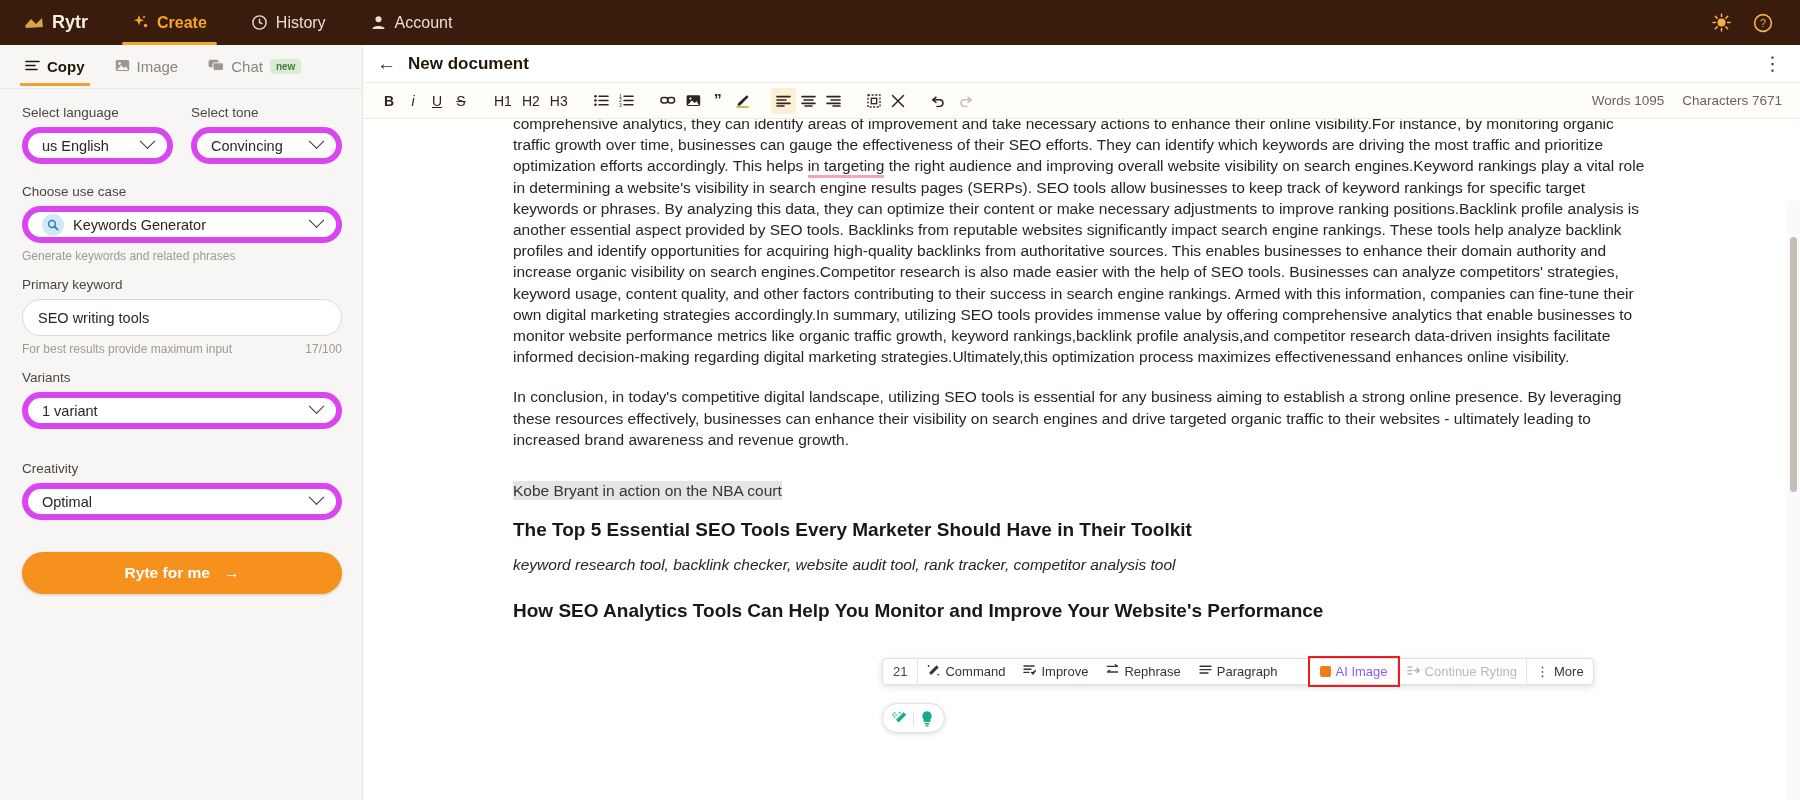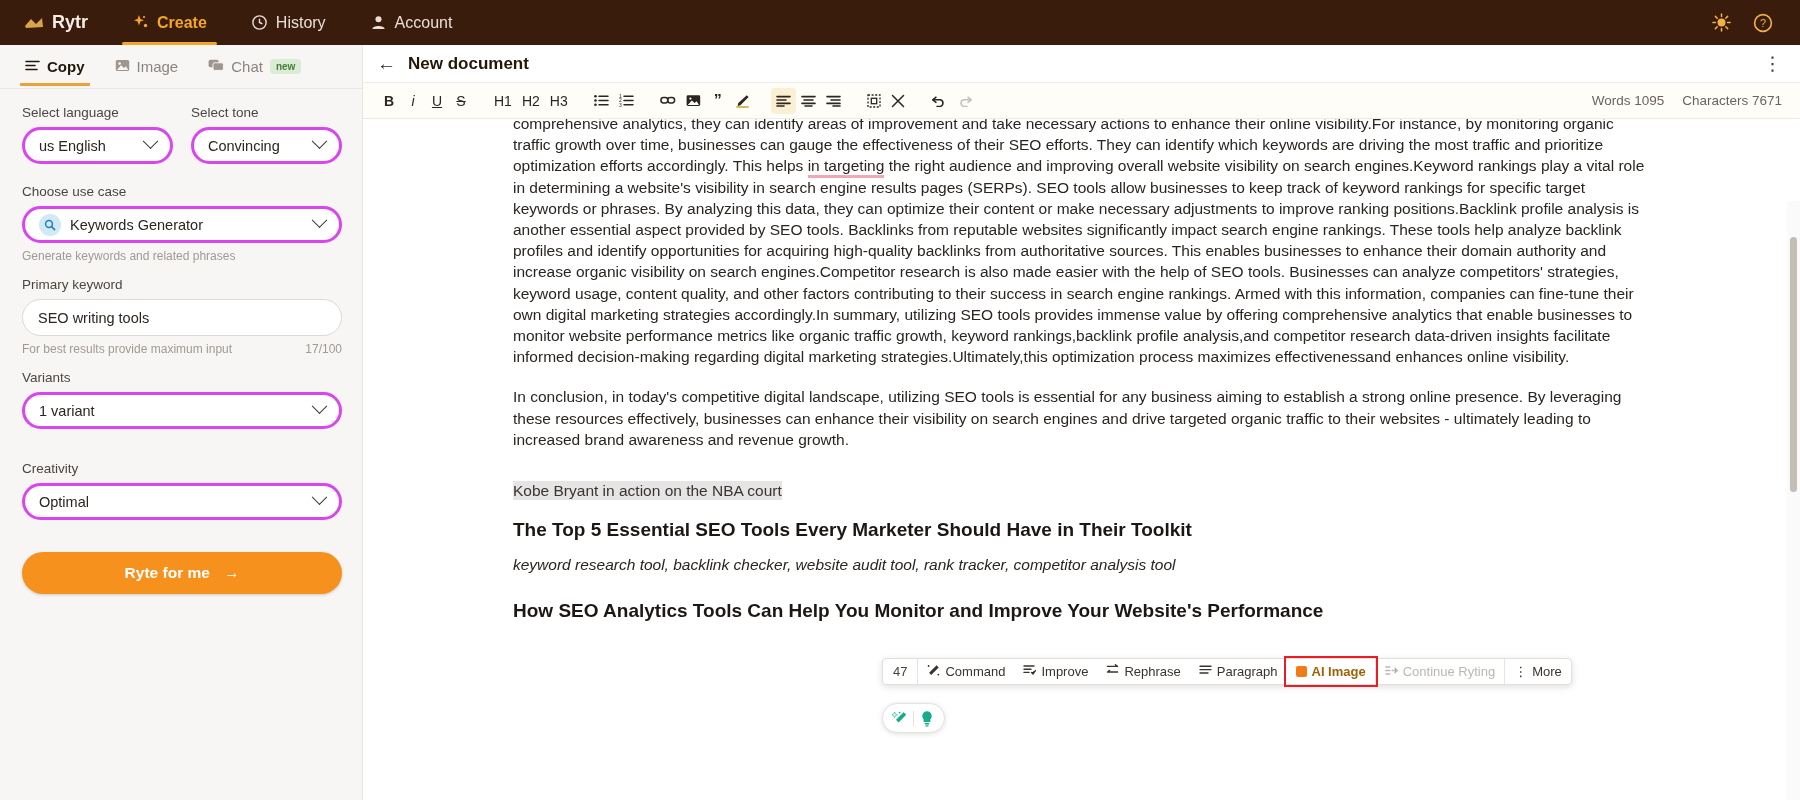--- a/index.html
+++ b/index.html
@@ -49,21 +49,21 @@
             height:3px; background:#e8a33d; }
   .badge-new { background: #d9ecd4; color: #4a7a3f; font-size: 10px;
                padding: 2px 6px; border-radius: 4px; font-weight: 600; }
 
   .sb-body { padding: 16px 20px 0 22px; flex: 1; }
   .row2 { display: flex; gap: 18px; }
   .fld { margin-bottom: 14px; }
   .fld.half { flex: 1; }
   .lbl { font-size: 13.5px; color: #4c4640; margin-bottom: 7px; display: block; }
   .sel {
-    height: 37px; background: #fff; border: 3px solid #d946ef; border-radius: 20px;
+    height: 37px; background: #fff; border: 6px solid #d946ef; border-radius: 20px;
     display: flex; align-items: center; padding: 0 14px; font-size: 14.5px; color: #2c2520;
     cursor: pointer;
   }
   .sel .val { flex: 1; overflow: hidden; white-space: nowrap; }
   .chev { width: 11px; height: 11px; border-right: 1.8px solid #3d3630;
           border-bottom: 1.8px solid #3d3630; transform: rotate(45deg) translate(-3px,-3px);
           flex: none; }
   .uc-ico { width: 22px; height: 22px; border-radius: 50%; background: #cfe9f7;
             display: flex; align-items: center; justify-content: center; margin-right: 9px;
             font-size: 11px; color: #2a7fb0; flex: none; }
@@ -110,22 +110,22 @@
   .h-doc2 { font-size: 19px; font-weight: bold; color: #1d1713; margin-top: 26px; }
 
   
   .fltbar { position: absolute; left: 519px; top: 613px; height: 27px; background: #fff;
             border: 1px solid #e3dfd9; border-radius: 4px; display: flex; align-items: center;
             box-shadow: 0 2px 7px rgba(0,0,0,.13); font-size: 13px; z-index: 30; }
   .fb { display: flex; align-items: center; gap: 5px; padding: 0 9px; height: 100%;
         color: #3b332c; cursor: pointer; white-space: nowrap; }
   .fb.num { color: #4a423b; padding: 0 10px; }
   .fb.sep { border-left: 1px solid #e8e4de; }
-  .fb.ai { color: #a16207; font-weight: 700; outline: 2.5px solid #ec1c24; outline-offset: 1px;
-           position: relative; z-index: 2; }
+  .fb.ai { color: #8b5cf6; font-weight: 400; outline: 2.5px solid #ec1c24; outline-offset: 1px;
+           position: relative; z-index: 2; margin-left: 24px; }
   .fb.off { color: #bdb7b0; }
   .sq-orange { width: 11px; height: 11px; background: #f07c18; border-radius: 2px; }
 
   
   .bubble { position: absolute; left: 519px; top: 658px; height: 30px; background: #fff;
             border: 1px solid #e6e2dc; border-radius: 16px; display: flex; align-items: center;
             gap: 4px; padding: 0 9px; box-shadow: 0 1px 5px rgba(0,0,0,.13); z-index: 25; }
   .bubble .divz { width: 1px; height: 15px; background: #e2ded8; }
   .g-ico { width: 17px; height: 17px; display: flex; align-items: center; justify-content: center; }
 
@@ -445,21 +445,21 @@
 
         <h2 class="h-doc2">How SEO Analytics Tools Can Help You Monitor and Improve Your Website's Performance</h2>
 
       </div>
 
       <div class="vtrack"></div>
       <div class="vscroll"></div>
     </div>
 
     <div class="fltbar">
-      <div class="fb num">47</div>
+      <div class="fb num">21</div>
       <div class="fb sep">
         <span>
           <svg width="13" height="13" viewBox="0 0 13 13">
               <path d="M9.6 1.3 L11.7 3.4 L4.2 10.9 L2.1 8.8 Z" fill="#3b332c"></path>
               <circle cx="1.6" cy="2" r="0.9" fill="#3b332c"></circle>
               <circle cx="11.3" cy="10.6" r="0.9" fill="#3b332c"></circle>
             </svg>
         </span>
         <span>Command</span>
       </div>

